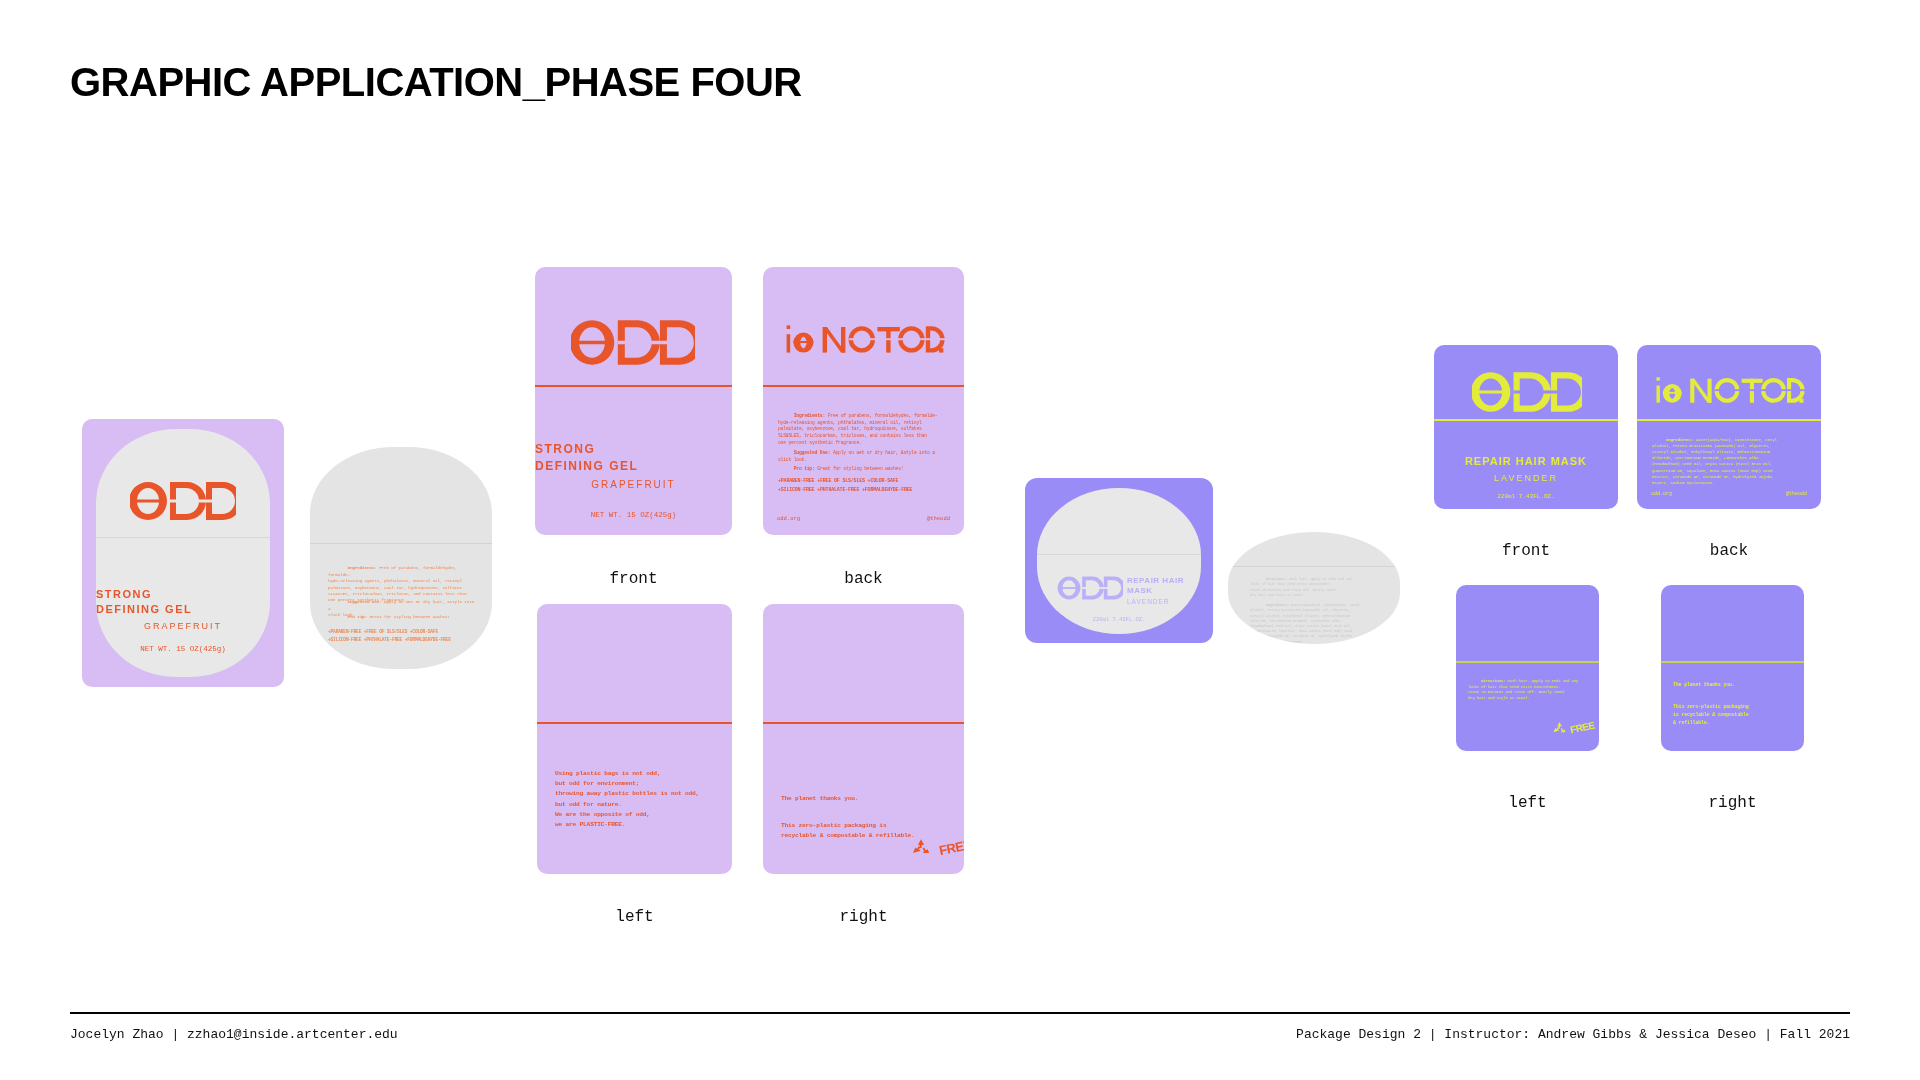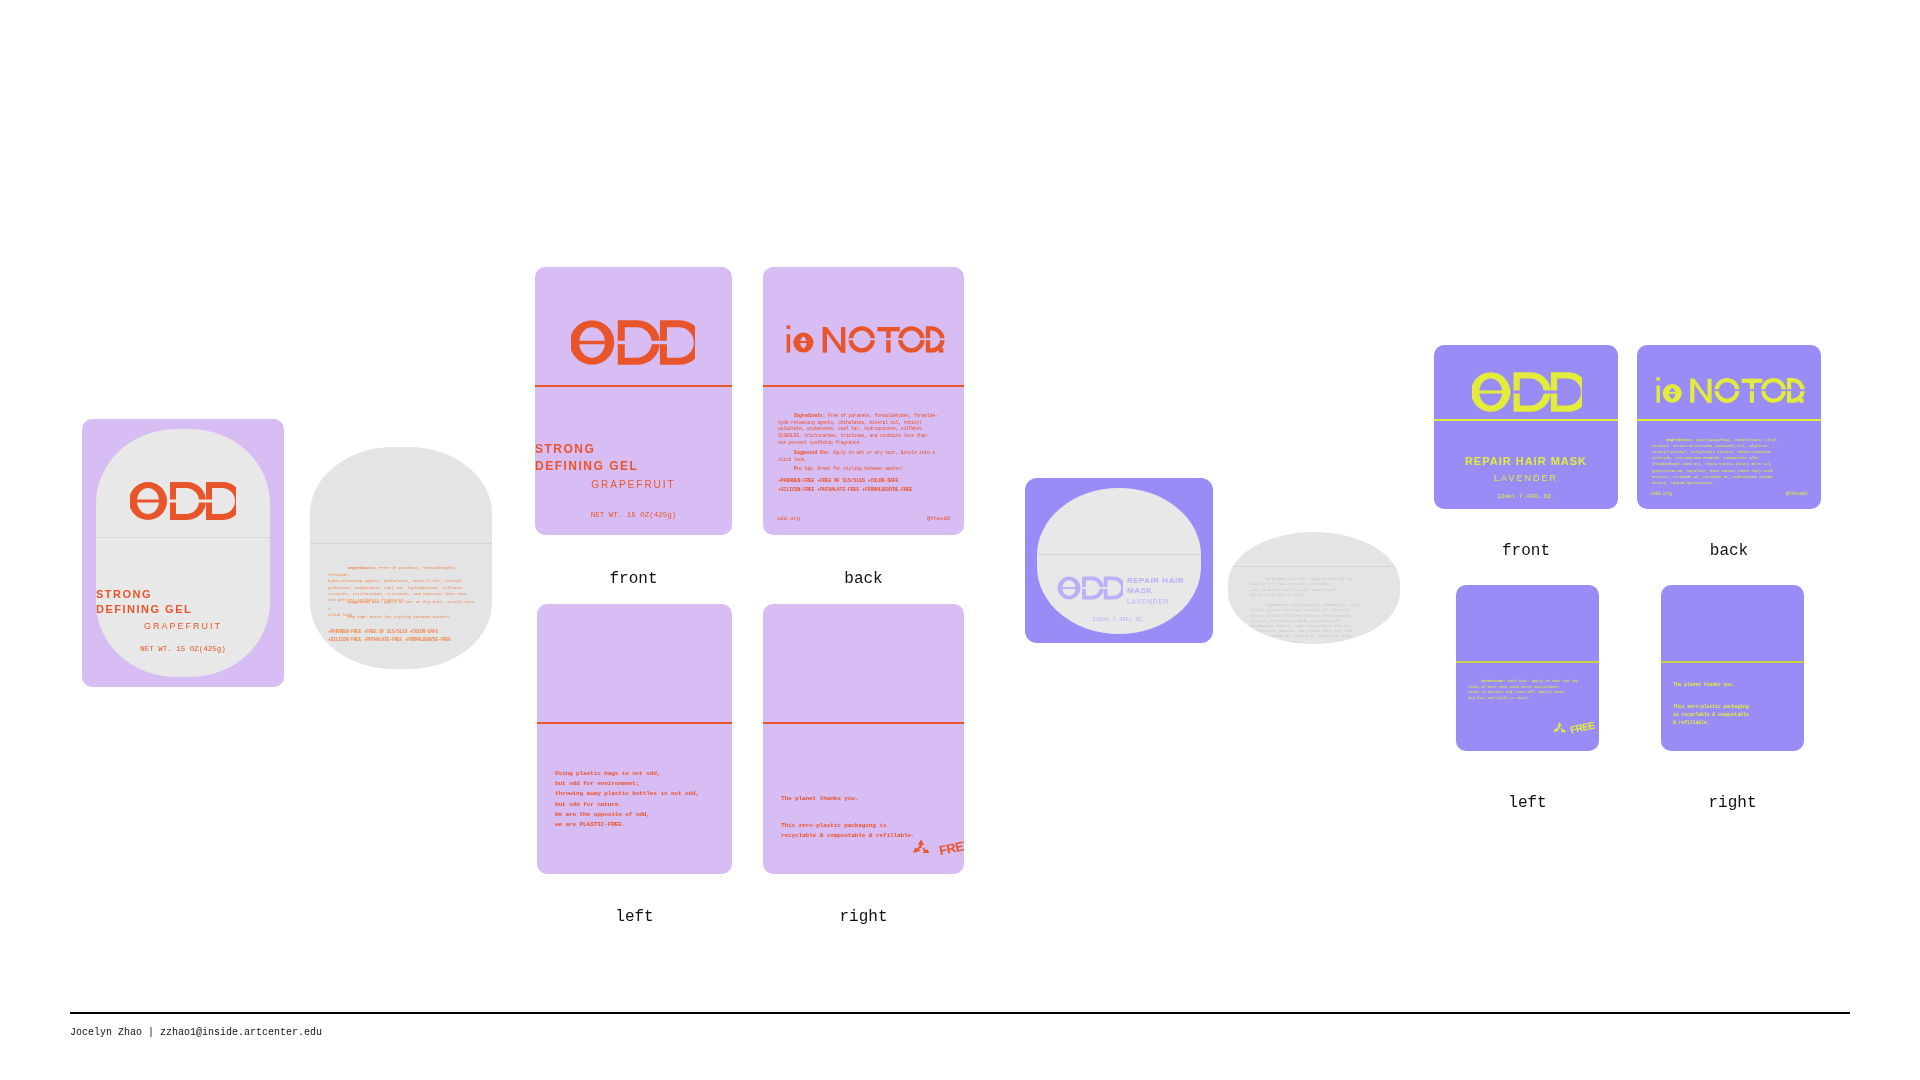--- a/index.html
+++ b/index.html
@@ -27,21 +27,21 @@
   
   .footer-rule {
     position: absolute;
     left: 70px; right: 70px; top: 1012px;
     height: 2px; background: #000;
   }
   .footer-left, .footer-right {
     position: absolute;
     top: 1027px;
     font-family: "Liberation Mono", monospace;
-    font-size: 10px;
+    font-size: 13px;
     color: #111;
     white-space: nowrap;
   }
   .footer-left { left: 70px; }
   .footer-right { right: 70px; text-align: right; }
 
   
   .panel {
     position: absolute;
     border-radius: 10px;
@@ -114,20 +114,21 @@
   }
 
   .recycle { position: absolute; }
   .recycle svg { display: block; }
 </style>
 </head>
 <body>
 
 <div class="page">
 
+  <div class="page-title">GRAPHIC APPLICATION_PHASE FOUR</div>
 
   <div class="jar-wrap" style="left:82px; top:419px; width:202px; height:268px;">
     <div style="position:absolute; inset:0; background:#d8bdf5; border-radius:10px;"></div>
     <div class="jar-body" style="left:14px; top:10px; width:174px; height:248px; background:#e8e8e8;">
       <div class="jar-seam" style="top:108px;"></div>
 
       <div class="wordmark" style="left:34px; top:52px; width:106px; height:40px;">
         <svg viewBox="0 0 212 80" preserveAspectRatio="xMidYMid meet">
           <g fill="#e8552a">
             <path d="M36 2 A34 34 0 0 1 36 78 A34 34 0 0 1 36 2 Z M36 14 A22 26 0 0 0 36 66 A22 26 0 0 0 36 14 Z"></path>
@@ -400,14 +401,15 @@
     <div class="divider" style="top:76px; background:#cbd24a;"></div>
     <div class="mini" style="left:12px; top:96px; width:126px; font-size:5px; font-weight:bold; color:#e3ec3a; line-height:1.6;">The planet thanks you.</div>
     <div class="mini" style="left:12px; top:118px; width:126px; font-size:5px; font-weight:bold; color:#e3ec3a; line-height:1.6;">This zero-plastic packaging
 is recyclable &amp; compostable
 &amp; refillable.</div>
   </div>
   <div class="caption" style="left:1661px; top:794px; width:143px;">right</div>
 
   <div class="footer-rule"></div>
   <div class="footer-left">Jocelyn Zhao  |  zzhao1@inside.artcenter.edu</div>
+  <div class="footer-right">Package Design 2  |  Instructor: Andrew Gibbs &amp; Jessica Deseo  |  Fall 2021</div>
 
 </div>
 
 </body></html>

